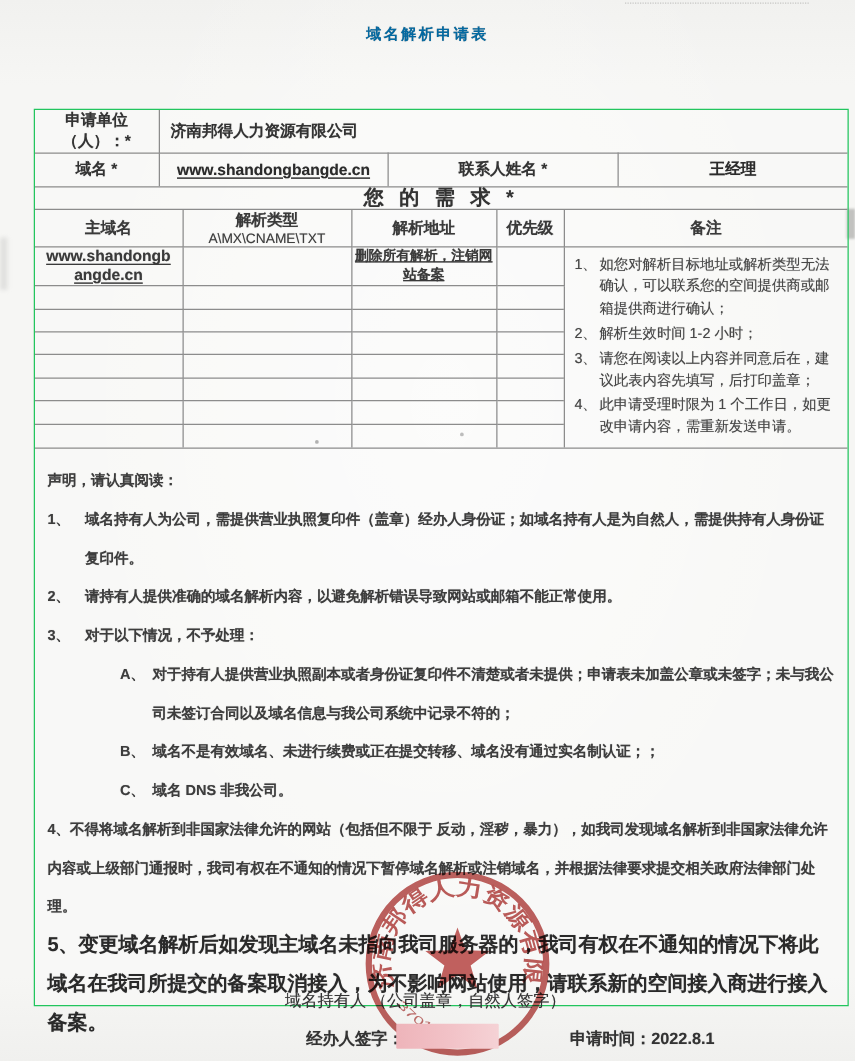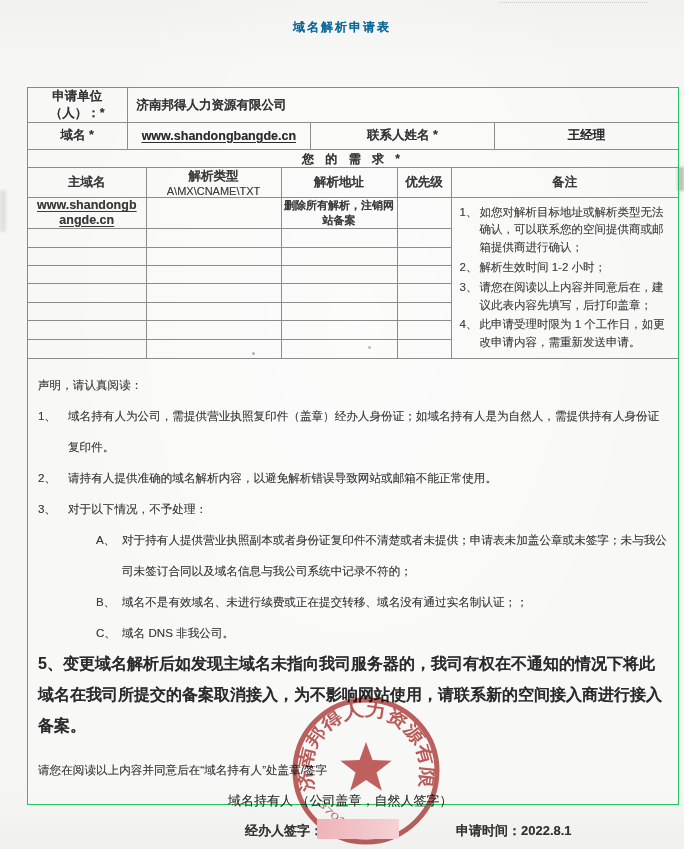--- a/index.html
+++ b/index.html
@@ -34,43 +34,43 @@
   .lbl{ font-weight:bold; color:#333; }
   .val{ font-weight:bold; color:#2b2b2b; }
   .u{ text-decoration:underline; text-underline-offset:2px; }
 
   .info-t tr{ height:26px; }
   .info-t .c1{ width:99px; } .info-t .c2{ width:231px; } .info-t .c3{ width:93px; }
   .info-t .left{ text-align:left; padding-left:9px; }
 
   .needs-title{
     height:19px; line-height:18px; text-align:center;
-    font-size:12px; font-weight:bold; letter-spacing:4px; color:#333;
+    font-size:16px; font-weight:bold; letter-spacing:4px; color:#333;
     border-top:1px solid #8c8c8c; border-bottom:1px solid #8c8c8c;
   }
 
   .needs-t .hc1{ width:118px; } .needs-t .hc2{ width:135px; }
   .needs-t .hc3{ width:116px; } .needs-t .hc4{ width:54px; }
   .needs-t .hdr{ height:28px; font-weight:bold; }
   .needs-t .hdr .sub{ display:block; font-weight:normal; font-size:11px; color:#3f3f3f; }
   .needs-t .data-row{ height:30px; }
   .needs-t .empty-row{ height:18px; }
   .domain-cell{ font-weight:bold; word-break:break-all; padding:0 6px; line-height:1.15; }
-  .addr-cell{ font-weight:bold; font-size:11px; line-height:1.35; padding:0 2px; }
+  .addr-cell{ font-weight:bold; font-size:11px; line-height:1.35; padding:0 2px;text-decoration:underline; }
   .notes-cell{ text-align:left; vertical-align:top; padding:6px 6px 4px 8px; }
   .note{ display:flex; font-size:11.5px; line-height:1.55; color:#474747; margin-bottom:2px; }
   .note .n{ width:20px; flex:none; }
   .note .t{ flex:1; }
 
   .decl{
     border-top:1px solid #8c8c8c;
     height:446px; padding:10px 10px 0 10px;
     font-size:11.6px; color:#3d3d3d;
   }
-  .decl .line{ line-height:31px; }
+  .decl .line{ line-height:31px;font-weight:bold; }
   .decl .flexp{ display:flex; }
   .decl .flexp .num{ flex:none; width:30px; }
   .decl .flexp .txt{ flex:1; }
   .decl .subp{ margin-left:58px; }
   .decl .subp .num{ width:26px; }
   .decl .b{ font-weight:bold; color:#2a2a2a; font-size:16px; }
   .decl .closing{ margin-top:13px; }
 
   .footer-line{ position:absolute; font-size:13px; color:#333; }
   .holder{ left:228px; top:792px; font-weight:normal; }
@@ -231,20 +231,21 @@
         <span class="txt">对于持有人提供营业执照副本或者身份证复印件不清楚或者未提供；申请表未加盖公章或未签字；未与我公司未签订合同以及域名信息与我公司系统中记录不符的；</span>
       </div>
       <div class="line flexp subp">
         <span class="num">B、</span>
         <span class="txt">域名不是有效域名、未进行续费或正在提交转移、域名没有通过实名制认证；；</span>
       </div>
       <div class="line flexp subp">
         <span class="num">C、</span>
         <span class="txt">域名 DNS 非我公司。</span>
       </div>
+      <div class="line">4、不得将域名解析到非国家法律允许的网站（包括但不限于 反动，淫秽，暴力），如我司发现域名解析到非国家法律允许内容或上级部门通报时，我司有权在不通知的情况下暂停域名解析或注销域名，并根据法律要求提交相关政府法律部门处理。</div>
       <div class="line b">5、变更域名解析后如发现主域名未指向我司服务器的，我司有权在不通知的情况下将此域名在我司所提交的备案取消接入，为不影响网站使用，请联系新的空间接入商进行接入备案。</div>
       <div class="line closing">请您在阅读以上内容并同意后在“域名持有人”处盖章/签字</div>
     </div>
   </div>
 
   <div class="footer-line holder scan-text">域名持有人 （公司盖章，自然人签字）</div>
 
   <div class="footer-line agent scan-text">经办人签字：</div>
   <div class="redact"></div>
 

